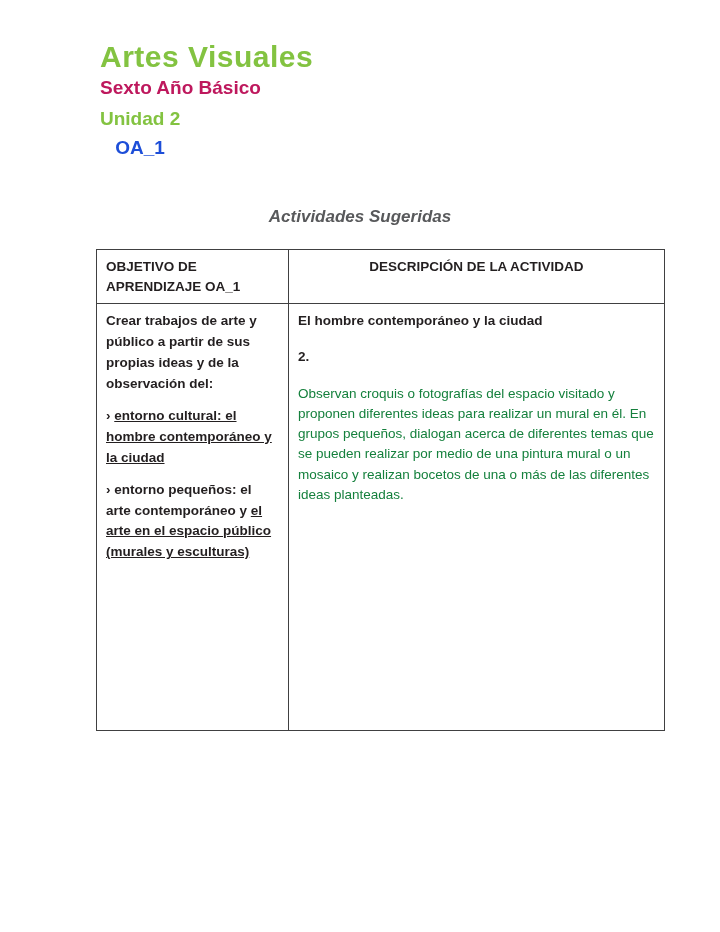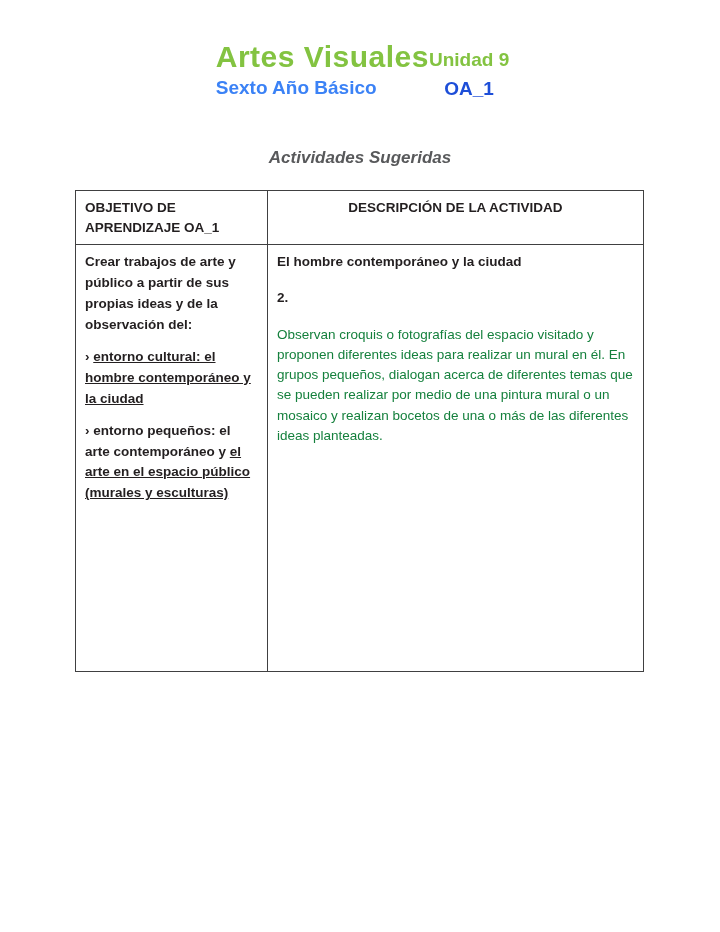--- a/index.html
+++ b/index.html
@@ -10,35 +10,36 @@
     font-family: "Liberation Sans", sans-serif;
     color: #231f20;
     position: relative;
     overflow: hidden;
   }
   .page { width: 720px; height: 932px; background: #ffffff; }
 
   
   .doc-header {
     display: flex;
-    justify-content: center;
+    justify-content: flex-start;
     align-items: flex-start;
     padding: 40px 95px 0 100px;
+    flex-direction: column;
   }
   .doc-title {
     font-size: 30px;
     font-weight: bold;
     color: #83c341;
     letter-spacing: 0.5px;
     line-height: 1.1;
   }
   .doc-subtitle {
     font-size: 19px;
     font-weight: bold;
-    color: #3b82f6;
+    color: #be185d;
     margin-top: 4px;
   }
   .header-right {
     text-align: center;
     padding-top: 9px;
   }
   .unit-label {
     font-size: 19px;
     font-weight: bold;
     color: #83c341;
@@ -56,21 +57,21 @@
     font-size: 17px;
     font-weight: bold;
     color: #58595b;
     margin-top: 48px;
     font-style: italic;
   }
 
   
   table.activities {
     border-collapse: collapse;
-    margin-left: 75px;
+    margin-left: 96px;
     margin-top: 22px;
     width: 568px;
     table-layout: fixed;
   }
   table.activities th,
   table.activities td {
     border: 1px solid #404041;
     vertical-align: top;
     padding: 7px 9px;
     font-size: 13.5px;
@@ -101,21 +102,21 @@
 <body>
 
 <div class="page">
 
   <header class="doc-header">
     <div class="header-left">
       <div class="doc-title">Artes Visuales</div>
       <div class="doc-subtitle">Sexto Año Básico</div>
     </div>
     <div class="header-right">
-      <div class="unit-label">Unidad 9</div>
+      <div class="unit-label">Unidad 2</div>
       <div class="oa-label">OA_1</div>
     </div>
   </header>
 
   <h3 class="section-title">Actividades Sugeridas</h3>
 
   <table class="activities">
     <thead>
       <tr>
         <th class="col-objective">OBJETIVO DE APRENDIZAJE OA_1</th>

